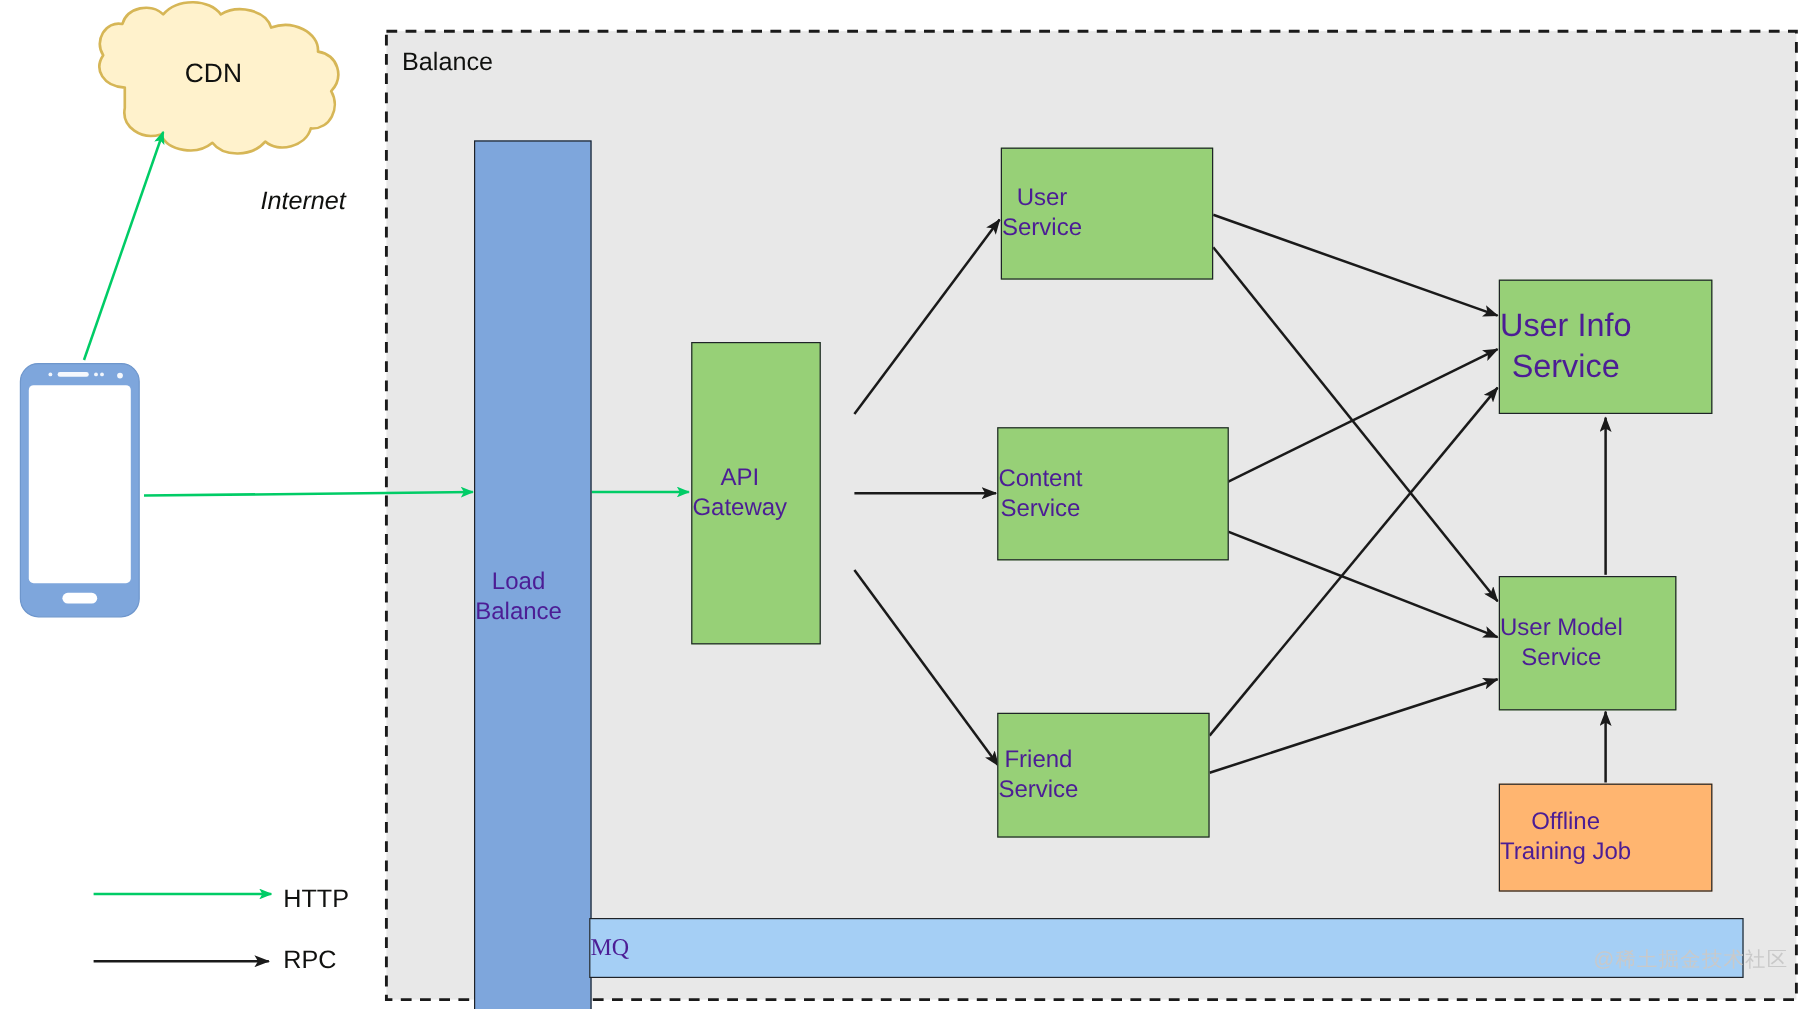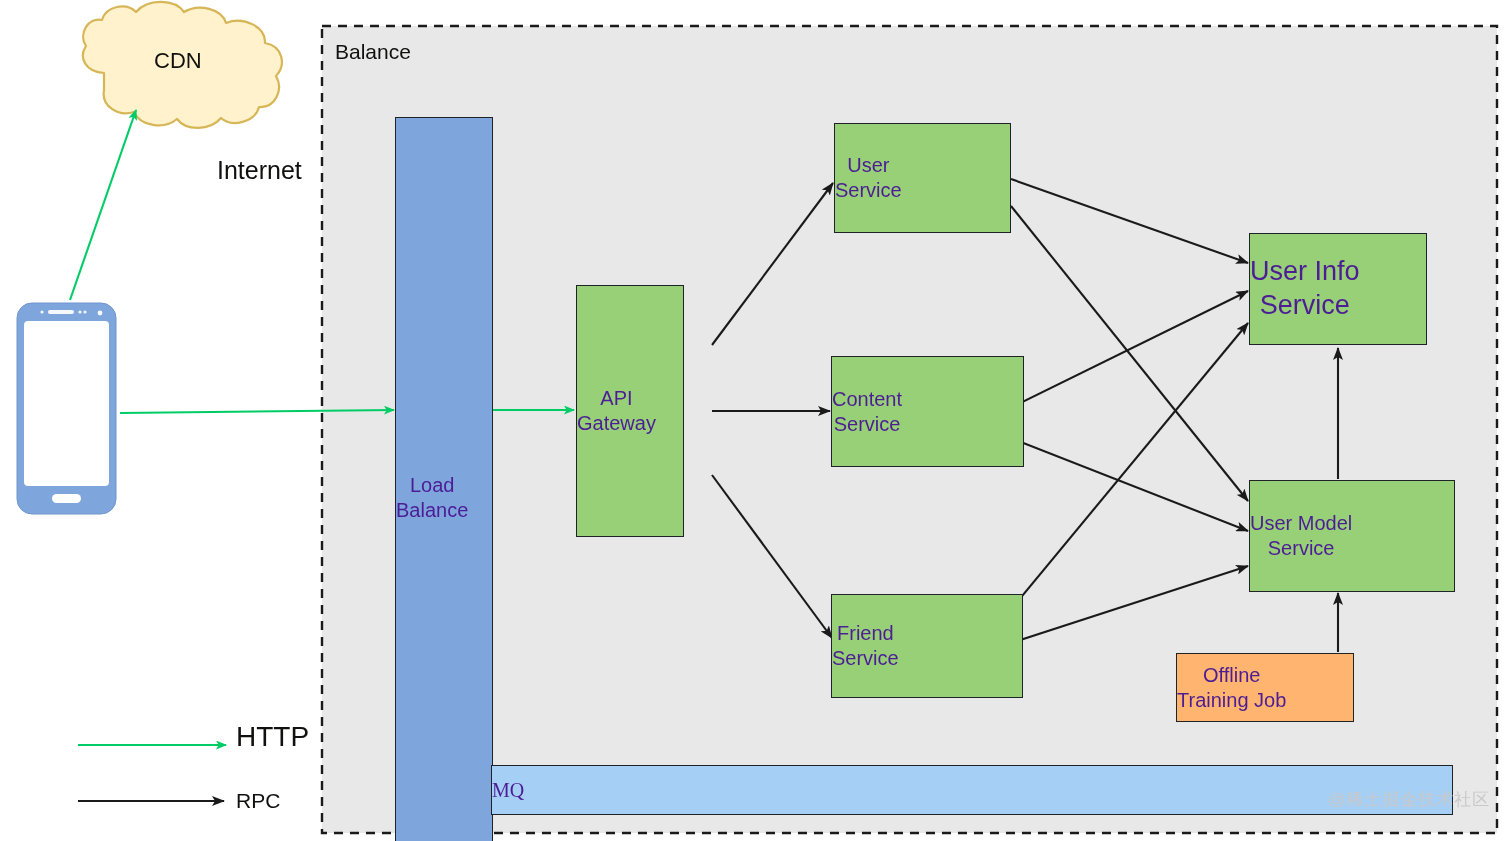--- a/index.html
+++ b/index.html
@@ -94,21 +94,21 @@
     <line x1="1338" y1="479" x2="1338" y2="348" stroke="#1a1a1a" stroke-width="2.1" marker-end="url(#mk-rpc)"></line>
 
     <line x1="1338" y1="652" x2="1338" y2="593" stroke="#1a1a1a" stroke-width="2.1" marker-end="url(#mk-rpc)"></line>
 
     <line x1="78" y1="745" x2="226" y2="745" stroke="#00cc66" stroke-width="2.1" marker-end="url(#mk-http)"></line>
     <line x1="78" y1="801" x2="224" y2="801" stroke="#1a1a1a" stroke-width="2.1" marker-end="url(#mk-rpc)"></line>
   </svg>
 
   <div class="plainlbl" style="left:335px;top:40px;font-size:21px;">Balance</div>
 
-  <div class="plainlbl" style="left:217px;top:156px;font-size:25px;">Internet</div>
+  <div class="plainlbl" style="left:217px;top:156px;font-size:21px;font-style:italic;">Internet</div>
 
   <div class="plainlbl" style="left:154px;top:48px;font-size:22px;">CDN</div>
 
   <div class="node blueNode" style="left:395px;top:117px;width:98px;height:761px;font-size:20px;">
     <span>
       <span>Load</span>
       <span>Balance</span>
     </span>
   </div>
 
@@ -126,50 +126,50 @@
     </span>
   </div>
 
   <div class="node green" style="left:831px;top:356px;width:193px;height:111px;font-size:20px;">
     <span>
       <span>Content</span>
       <span>Service</span>
     </span>
   </div>
 
-  <div class="node green" style="left:831px;top:594px;width:192px;height:104px;font-size:20px;">
+  <div class="node green" style="left:831px;top:594px;width:177px;height:104px;font-size:20px;">
     <span>
       <span>Friend</span>
       <span>Service</span>
     </span>
   </div>
 
   <div class="node green" style="left:1249px;top:233px;width:178px;height:112px;font-size:27px;">
     <span>
       <span>User Info</span>
       <span>Service</span>
     </span>
   </div>
 
-  <div class="node green" style="left:1249px;top:480px;width:206px;height:112px;font-size:20px;">
+  <div class="node green" style="left:1249px;top:480px;width:148px;height:112px;font-size:20px;">
     <span>
       <span>User Model</span>
       <span>Service</span>
     </span>
   </div>
 
-  <div class="node orange" style="left:1176px;top:653px;width:178px;height:69px;font-size:20px;">
+  <div class="node orange" style="left:1249px;top:653px;width:178px;height:90px;font-size:20px;">
     <span>
       <span>Offline</span>
       <span>Training Job</span>
     </span>
   </div>
 
   <div class="node mqNode" style="left:491px;top:765px;width:962px;height:50px;font-size:20px;">
     <span>MQ</span>
   </div>
 
-  <div class="plainlbl" style="left:236px;top:721px;font-size:28px;">HTTP</div>
+  <div class="plainlbl" style="left:236px;top:738px;font-size:21px;">HTTP</div>
   <div class="plainlbl" style="left:236px;top:789px;font-size:21px;">RPC</div>
 
   <div class="wm" style="left:1328px;top:788px;">@稀土掘金技术社区</div>
 
 </div>
 
 </body></html>

